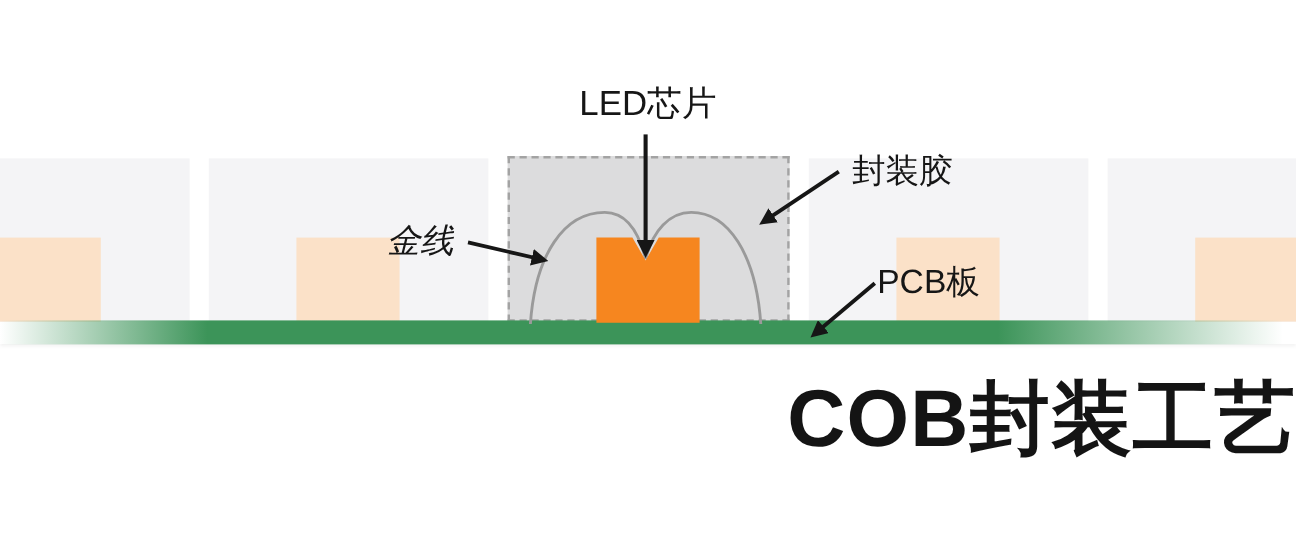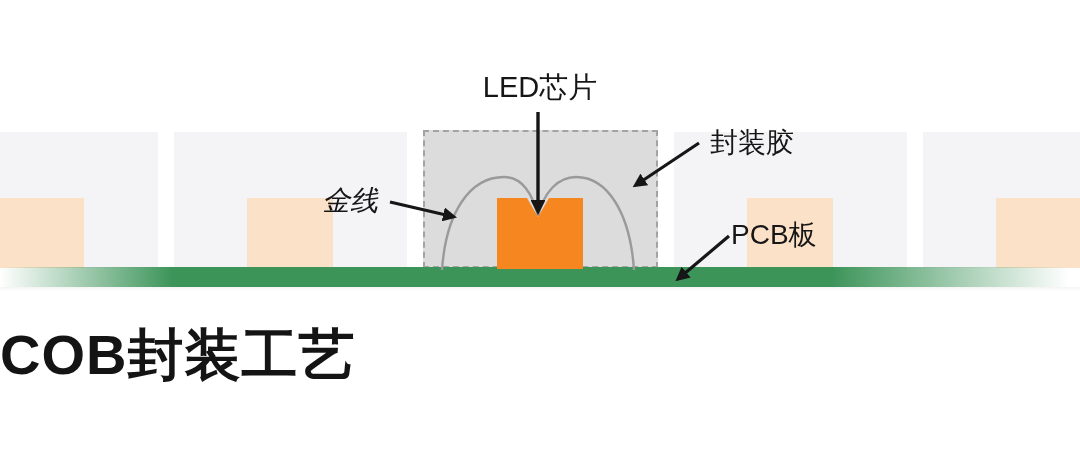--- a/index.html
+++ b/index.html
@@ -24,22 +24,22 @@
     box-shadow:0 2px 3px rgba(0,0,0,0.05);
   }
   svg.overlay{position:absolute;left:0;top:0;width:1080px;height:457px;}
   
   .lbl{position:absolute;color:#161616;font-size:28px;line-height:1.15;white-space:nowrap;}
   .lbl-led{left:420px;top:71px;width:240px;text-align:center;font-size:29px;}
   .lbl-wire{left:322px;top:185px;font-style:italic;}
   .lbl-encap{left:710px;top:127px;}
   .lbl-pcb{left:731px;top:219px;}
   .title{
-    position:absolute;left:0;top:326px;width:1080px;text-align:left;
-    color:#141414;font-size:56px;font-weight:700;letter-spacing:1px;line-height:1.05;
+    position:absolute;left:0;top:315px;width:1080px;text-align:right;
+    color:#141414;font-size:67px;font-weight:700;letter-spacing:1px;line-height:1.05;
   }
 </style>
 </head>
 <body>
 
 <div class="stage">
 
   <div class="unit u1">
     <div class="fchip"></div>
   </div>

